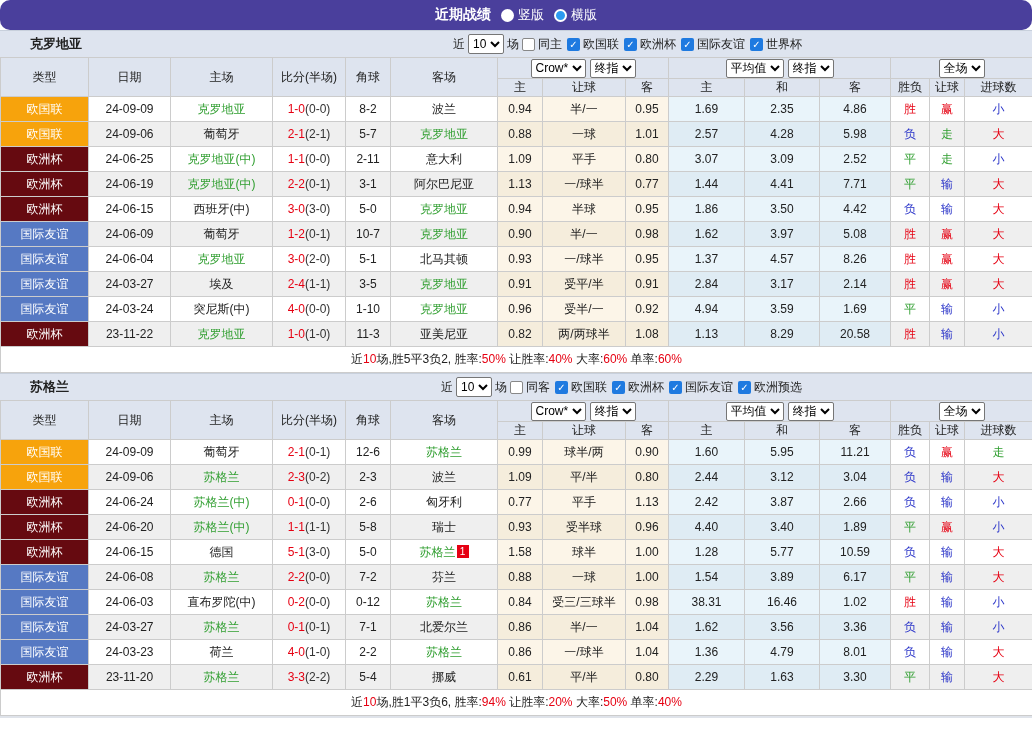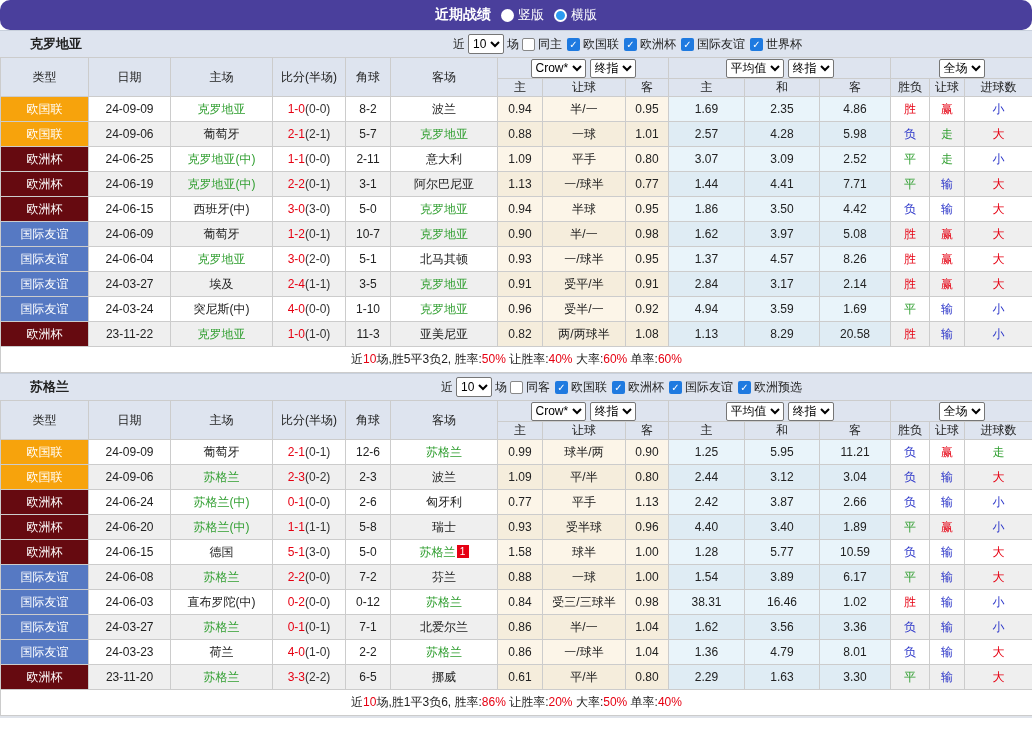--- a/index.html
+++ b/index.html
@@ -382,21 +382,21 @@
           <tr>
             <td class="type" style="background: rgb(247, 163, 12);">欧国联</td>
             <td class="plain">24-09-09</td>
             <td class="plain"><span>葡萄牙</span></td>
             <td class="plain"><span class="score-main">2-1</span><span class="score-half">(0-1)</span></td>
             <td class="plain">12-6</td>
             <td class="plain"><span class="green-team">苏格兰</span></td>
             <td class="cream">0.99</td>
             <td class="cream">球半/两</td>
             <td class="cream">0.90</td>
-            <td class="cblue">1.25</td>
+            <td class="cblue">1.60</td>
             <td class="cblue">5.95</td>
             <td class="cblue">11.21</td>
             <td class="plain" style="color: rgb(43, 53, 201);">负</td>
             <td class="plain" style="color: rgb(230, 0, 18);">赢</td>
             <td class="plain" style="color: rgb(47, 158, 47);">走</td>
           </tr>
           <tr>
             <td class="type" style="background: rgb(247, 163, 12);">欧国联</td>
             <td class="plain">24-09-06</td>
             <td class="plain"><span class="green-team">苏格兰</span></td>
@@ -530,34 +530,34 @@
             <td class="cblue">8.01</td>
             <td class="plain" style="color: rgb(43, 53, 201);">负</td>
             <td class="plain" style="color: rgb(43, 53, 201);">输</td>
             <td class="plain" style="color: rgb(230, 0, 18);">大</td>
           </tr>
           <tr>
             <td class="type" style="background: rgb(102, 10, 16);">欧洲杯</td>
             <td class="plain">23-11-20</td>
             <td class="plain"><span class="green-team">苏格兰</span></td>
             <td class="plain"><span class="score-main">3-3</span><span class="score-half">(2-2)</span></td>
-            <td class="plain">6-5</td>
+            <td class="plain">5-4</td>
             <td class="plain"><span>挪威</span></td>
             <td class="cream">0.61</td>
             <td class="cream">平/半</td>
             <td class="cream">0.80</td>
             <td class="cblue">2.29</td>
             <td class="cblue">1.63</td>
             <td class="cblue">3.30</td>
             <td class="plain" style="color: rgb(47, 158, 47);">平</td>
             <td class="plain" style="color: rgb(43, 53, 201);">输</td>
             <td class="plain" style="color: rgb(230, 0, 18);">大</td>
           </tr>
         </tbody>
       <tfoot>
         <tr>
-            <td colspan="15" id="summary-1" class="summary"><span>近</span><span class="sum-red">10</span><span>场,胜1平3负6, 胜率:</span><span class="sum-red">86%</span><span> 让胜率:</span><span class="sum-red">20%</span><span> 大率:</span><span class="sum-red">50%</span><span> 单率:</span><span class="sum-red">40%</span></td>
+            <td colspan="15" id="summary-1" class="summary"><span>近</span><span class="sum-red">10</span><span>场,胜1平3负6, 胜率:</span><span class="sum-red">94%</span><span> 让胜率:</span><span class="sum-red">20%</span><span> 大率:</span><span class="sum-red">50%</span><span> 单率:</span><span class="sum-red">40%</span></td>
           </tr>
       </tfoot>
     </table>
   </div>
 
 </div>
 
 </body></html>

